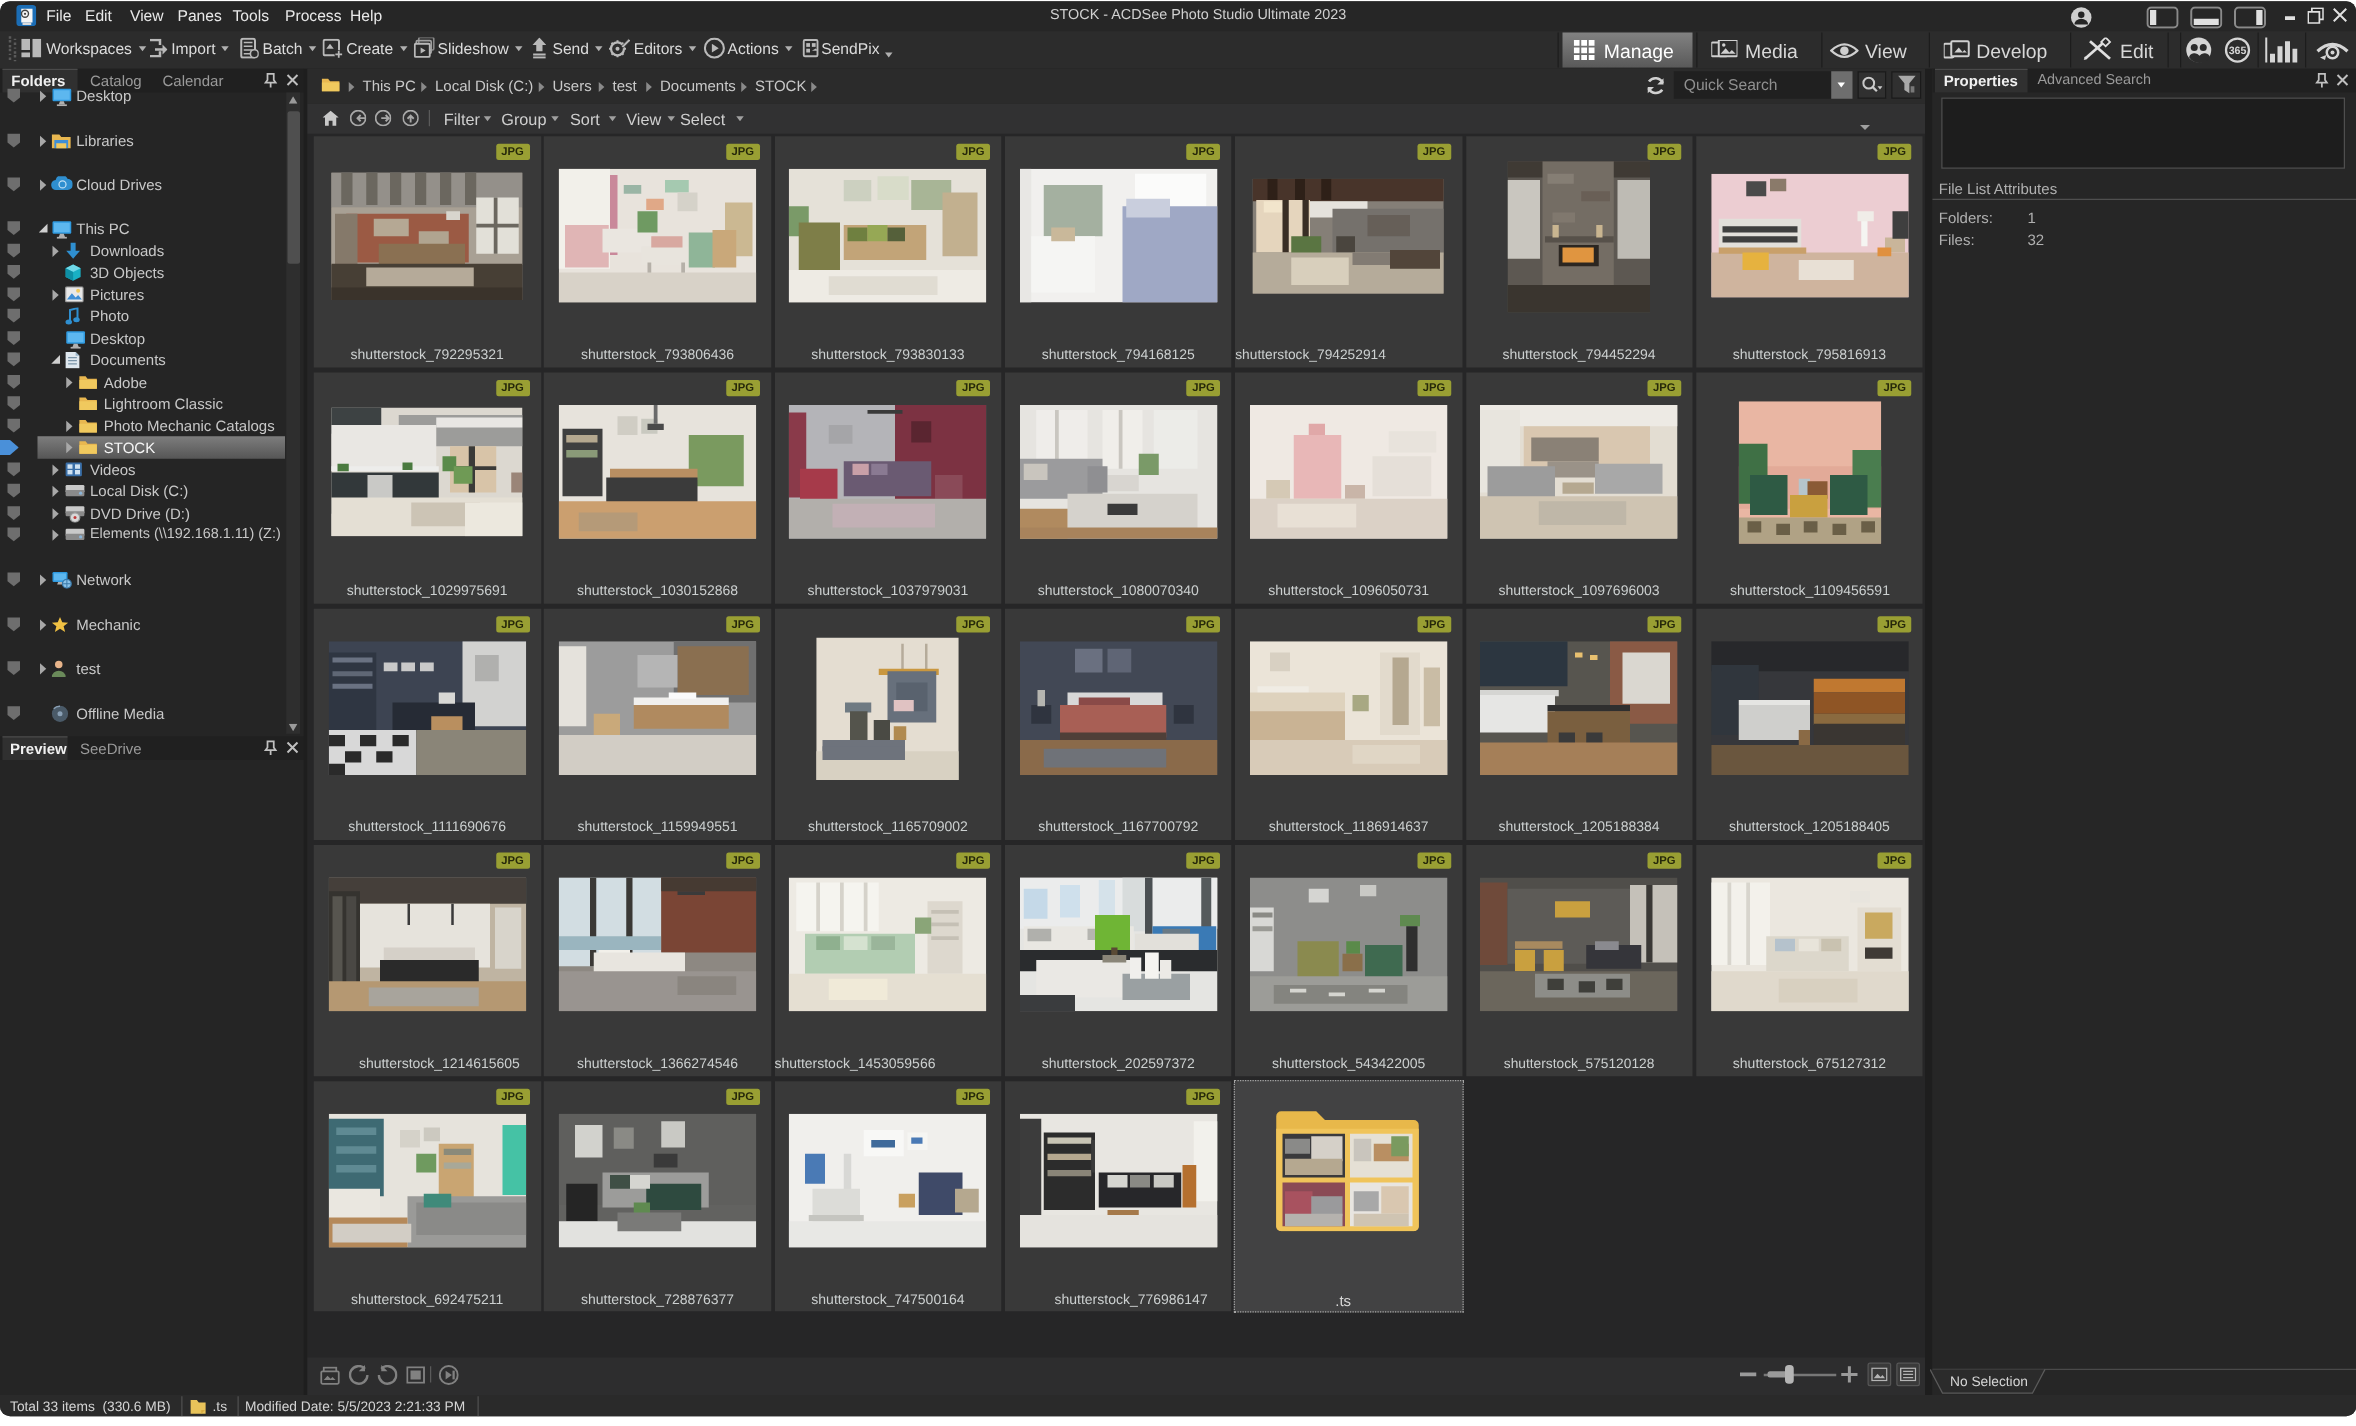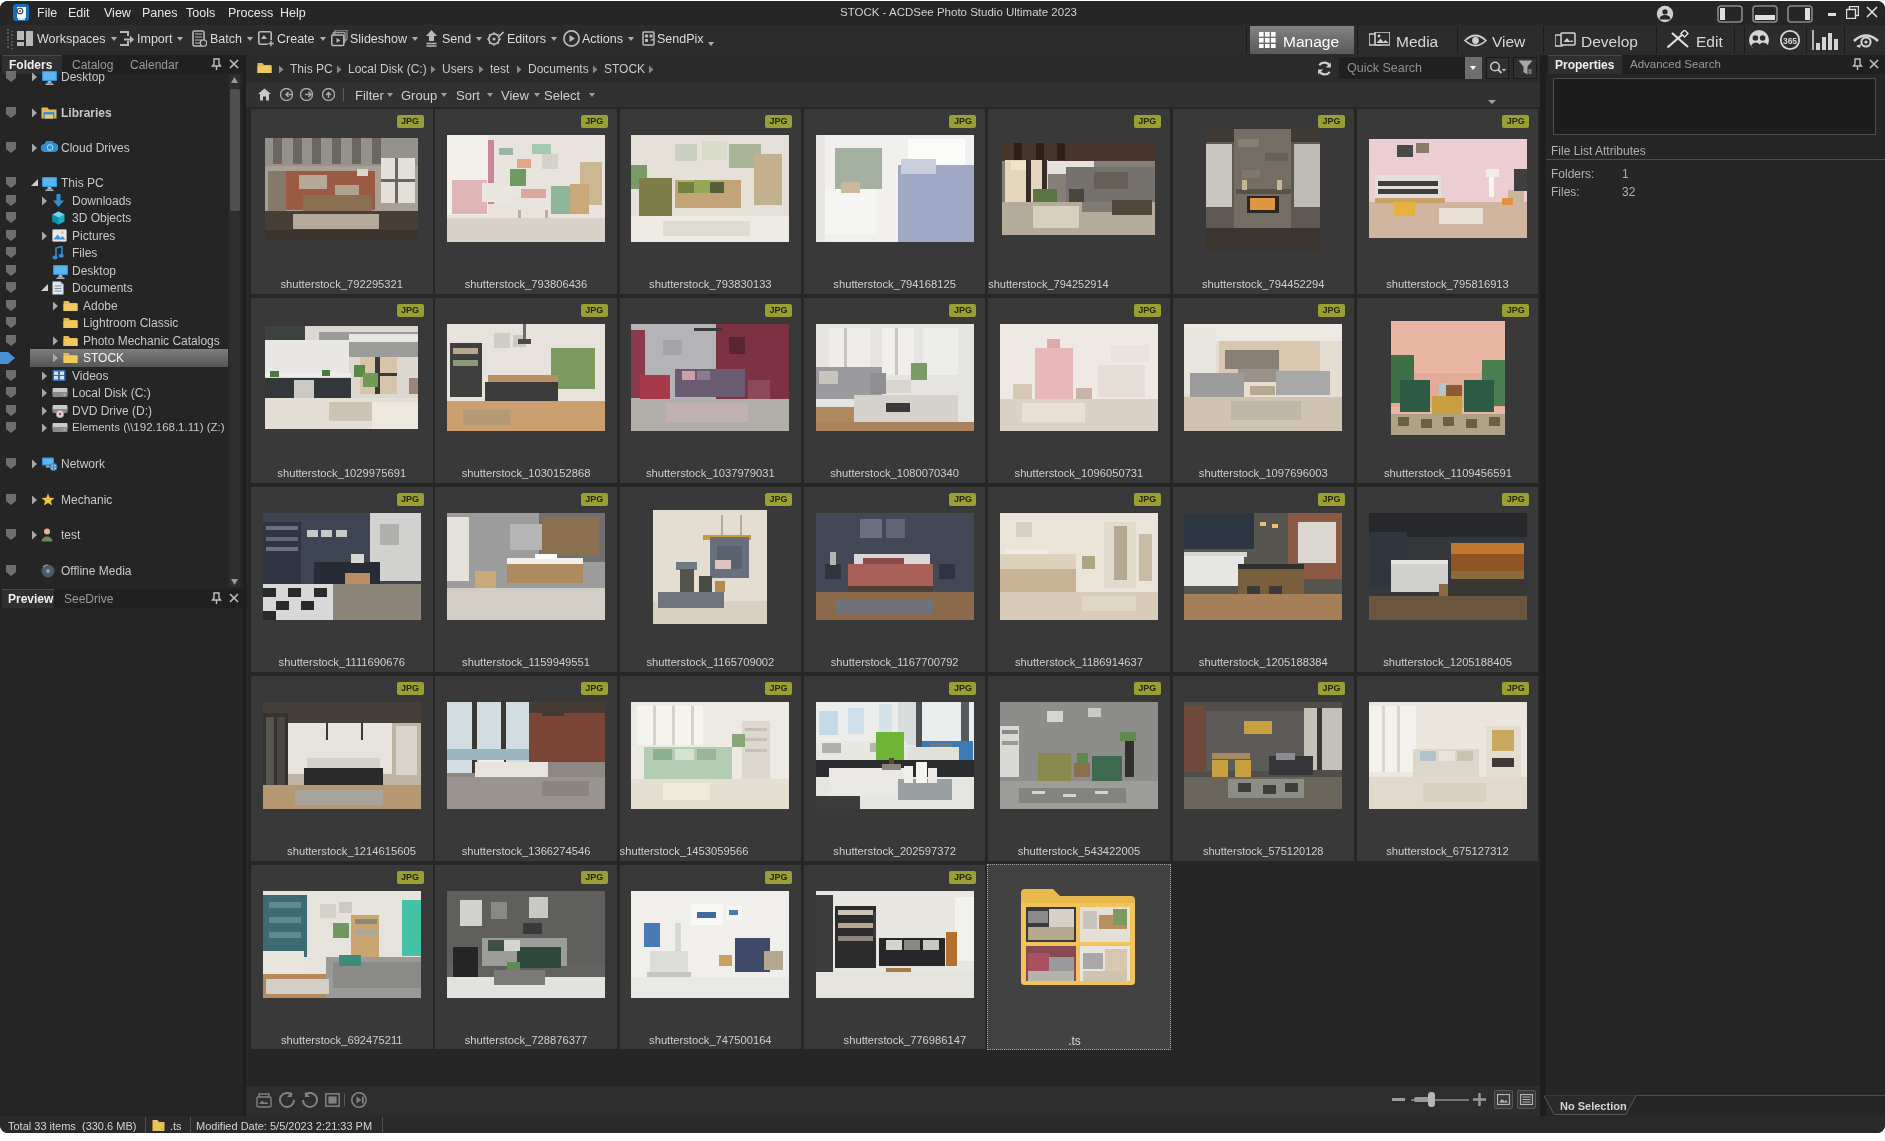--- a/index.html
+++ b/index.html
@@ -232,21 +232,21 @@
       <path d="M1 1 h10 v7 l-5 4 -5-4z" fill="#6e6e6e"></path>
     </svg>
 <svg class="a" style="left:31px;top:107px" width="7" height="10" viewBox="0 0 7 10">
       <path d="M1 0.5 L6 5 L1 9.5z" fill="#a8a8a8"></path>
     </svg>
 <svg class="a" style="left:41px;top:105px" width="16" height="14" viewBox="0 0 16 14">
       <path d="M0.5 1.5 h6 l1.5 2 h7.5 v9 h-15z" fill="#e8b750"></path>
       <rect x="2.5" y="6" width="11" height="6.5" fill="#3f8fd6"></rect>
       <path d="M4 12.5 v-4 h8 v4" fill="#f0c95e"></path>
     </svg>
-<div class="tx" style="left:61px;top:106px;font-size:12px;color:#c8c8c8;font-weight:bold;letter-spacing:0">Libraries</div>
+<div class="tx" style="left:61px;top:106px;font-size:12px;color:#c8c8c8;font-weight:normal;letter-spacing:0">Libraries</div>
 <svg class="a" style="left:5px;top:140px" width="12" height="13" viewBox="0 0 12 13">
       <path d="M1 1 h10 v7 l-5 4 -5-4z" fill="#6e6e6e"></path>
     </svg>
 <svg class="a" style="left:31px;top:142px" width="7" height="10" viewBox="0 0 7 10">
       <path d="M1 0.5 L6 5 L1 9.5z" fill="#a8a8a8"></path>
     </svg>
 <svg class="a" style="left:41px;top:140px" width="17" height="12" viewBox="0 0 17 12">
       <path d="M4 11 a4 4 0 0 1 -0.5-8 a5 5 0 0 1 9.5-1 a3.5 3.5 0 0 1 0 9z" fill="#2f8fd0"></path>
       <circle cx="9" cy="6.5" r="2.8" fill="none" stroke="#bfe0f5" stroke-width="1"></circle>
     </svg>
@@ -297,21 +297,21 @@
     </svg>
 <div class="tx" style="left:72px;top:229px;font-size:12px;color:#c8c8c8;font-weight:normal;letter-spacing:0">Pictures</div>
 <svg class="a" style="left:5px;top:245px" width="12" height="13" viewBox="0 0 12 13">
       <path d="M1 1 h10 v7 l-5 4 -5-4z" fill="#6e6e6e"></path>
     </svg>
 <svg class="a" style="left:52px;top:245px" width="12" height="14" viewBox="0 0 12 14">
       <path d="M4 11 V2 l6-1.5 V9.5" stroke="#2f8fd0" stroke-width="1.6" fill="none"></path>
       <ellipse cx="3" cy="11.5" rx="2.6" ry="2" fill="#2f8fd0"></ellipse>
       <ellipse cx="9.2" cy="9.8" rx="2.6" ry="2" fill="#2f8fd0"></ellipse>
     </svg>
-<div class="tx" style="left:72px;top:246px;font-size:12px;color:#c8c8c8;font-weight:normal;letter-spacing:0">Files</div>
+<div class="tx" style="left:72px;top:246px;font-size:12px;color:#c8c8c8;font-weight:normal;letter-spacing:0">Photo</div>
 <svg class="a" style="left:5px;top:263px" width="12" height="13" viewBox="0 0 12 13">
       <path d="M1 1 h10 v7 l-5 4 -5-4z" fill="#6e6e6e"></path>
     </svg>
 <svg class="a" style="left:52px;top:263px" width="17" height="15" viewBox="0 0 17 15">
       <rect x="1" y="1" width="15" height="10" rx="1" fill="#2f9ae0"></rect>
       <rect x="2.2" y="2.2" width="12.6" height="7.6" fill="#5db7ef"></rect>
       <path d="M7 11 h3 l1 2.5 h-5z" fill="#b0b0b0"></path>
       <rect x="4.5" y="13.5" width="8" height="1.5" fill="#b0b0b0"></rect>
     </svg>
 <div class="tx" style="left:72px;top:264px;font-size:12px;color:#c8c8c8;font-weight:normal;letter-spacing:0">Desktop</div>
@@ -1273,21 +1273,21 @@
 <div class="tx" style="left:1551px;top:144px;font-size:12px;color:#b0b0b0;font-weight:normal;letter-spacing:0">File List Attributes</div>
 <div class="a" style="left:1546px;top:158px;width:339px;height:1px;background:#4f4f4f;"></div>
 <div class="tx" style="left:1551px;top:167px;font-size:12px;color:#b0b0b0;font-weight:normal;letter-spacing:0">Folders:</div>
 <div class="tx" style="left:1622px;top:167px;font-size:12px;color:#b0b0b0;font-weight:normal;letter-spacing:0">1</div>
 <div class="tx" style="left:1551px;top:185px;font-size:12px;color:#b0b0b0;font-weight:normal;letter-spacing:0">Files:</div>
 <div class="tx" style="left:1622px;top:185px;font-size:12px;color:#b0b0b0;font-weight:normal;letter-spacing:0">32</div>
 <div class="a" style="left:1546px;top:1094px;width:339px;height:1px;background:#4a4a4a;"></div>
 <svg class="a" style="left:1544px;top:1094px" width="100" height="21" viewBox="0 0 100 21">
       <path d="M0 0.5 L10 19.5 H82 L92 0.5" fill="#2b2b2b" stroke="#5a5a5a" stroke-width="1"></path>
     </svg>
-<div class="tx" style="left:1560px;top:1100px;font-size:11px;color:#d5d5d5;font-weight:bold;letter-spacing:0">No Selection</div>
+<div class="tx" style="left:1560px;top:1100px;font-size:11px;color:#d5d5d5;font-weight:normal;letter-spacing:0">No Selection</div>
 <div class="a" style="left:0px;top:1115px;width:1885px;height:18px;background:#2a2a2a;"></div>
 <div class="tx" style="left:8px;top:1120px;font-size:11px;color:#d5d5d5;font-weight:normal;letter-spacing:0">Total 33 items&nbsp; (330.6 MB)</div>
 <div class="a" style="left:145px;top:1116px;width:1px;height:16px;background:#4f4f4f;"></div>
 <svg class="a" style="left:152px;top:1118px" width="13" height="13" viewBox="0 0 13 13">
       <path d="M0.5 1 h5 l1.5 2 h5.5 v9 h-12z" fill="#e8c35a"></path>
       <path d="M9 12 v-3 h3" fill="#d8ac42"></path>
     </svg>
 <div class="tx" style="left:170px;top:1120px;font-size:11px;color:#d5d5d5;font-weight:normal;letter-spacing:0">.ts</div>
 <div class="a" style="left:190px;top:1116px;width:1px;height:16px;background:#4f4f4f;"></div>
 <div class="tx" style="left:196px;top:1120px;font-size:11px;color:#d5d5d5;font-weight:normal;letter-spacing:0">Modified Date: 5/5/2023 2:21:33 PM</div>

